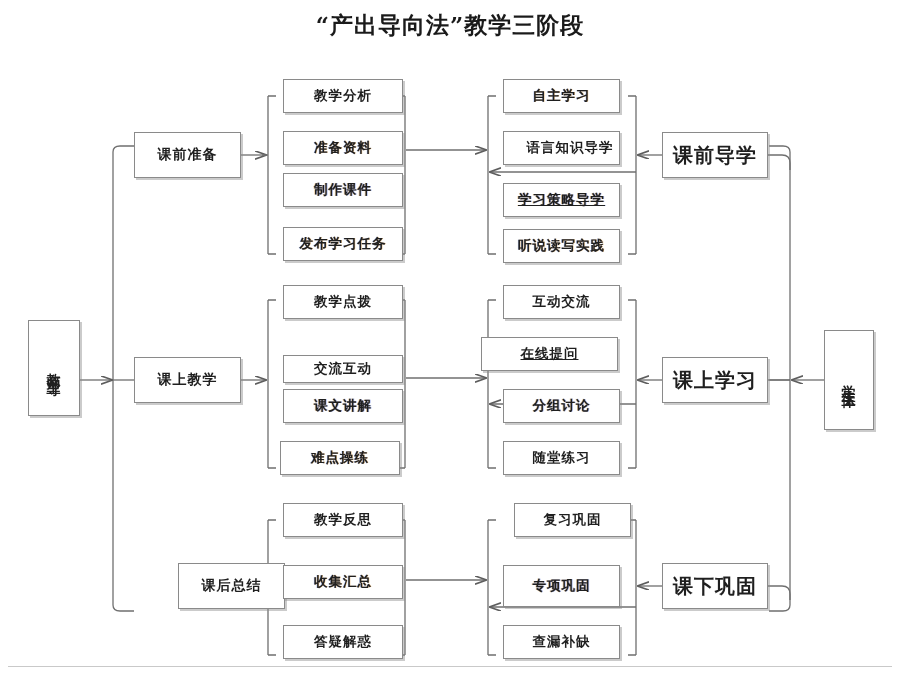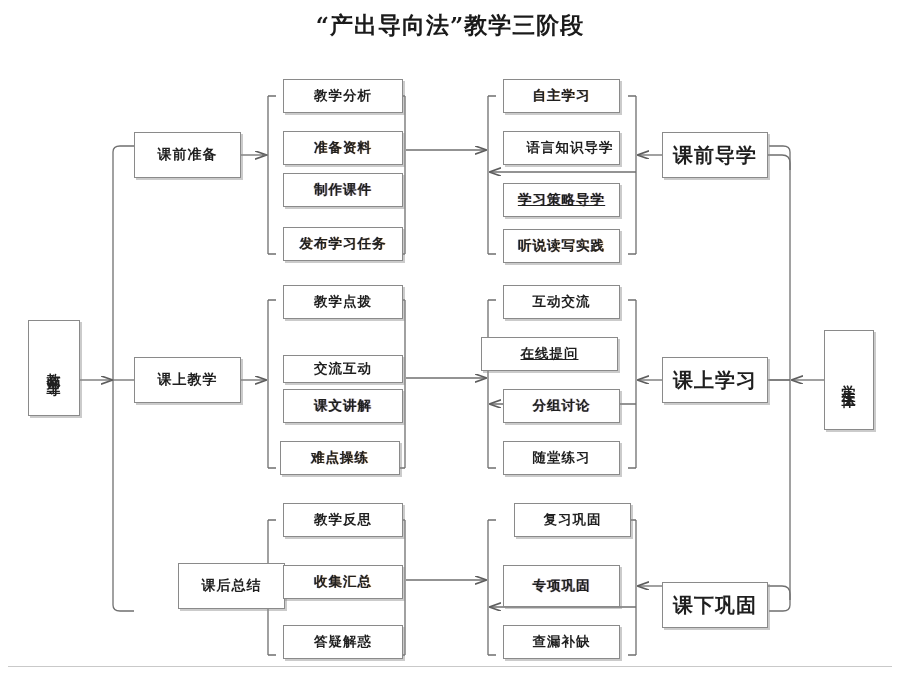--- a/index.html
+++ b/index.html
@@ -162,16 +162,16 @@
   <div class="node item" style="left:481px;top:337px;width:137px;height:34px;text-decoration:underline;">在线提问</div>
   <div class="node item fringe-b" style="left:503px;top:389px;width:117px;height:34px;">分组讨论</div>
   <div class="node item" style="left:503px;top:441px;width:117px;height:34px;">随堂练习</div>
 
   <div class="node item" style="left:514px;top:503px;width:117px;height:34px;">复习巩固</div>
   <div class="node item fringe-b" style="left:503px;top:565px;width:117px;height:42px;">专项巩固</div>
   <div class="node item" style="left:503px;top:625px;width:117px;height:34px;">查漏补缺</div>
 
   <div class="node anchor" style="left:662px;top:132px;width:106px;height:46px;">课前导学</div>
   <div class="node anchor" style="left:662px;top:357px;width:106px;height:46px;">课上学习</div>
-  <div class="node anchor" style="left:662px;top:563px;width:106px;height:46px;margin-top:19px;">课下巩固</div>
+  <div class="node anchor" style="left:662px;top:563px;width:106px;height:46px;">课下巩固</div>
 
   <div id="footer-rule"></div>
 </div>
 
 </body></html>

